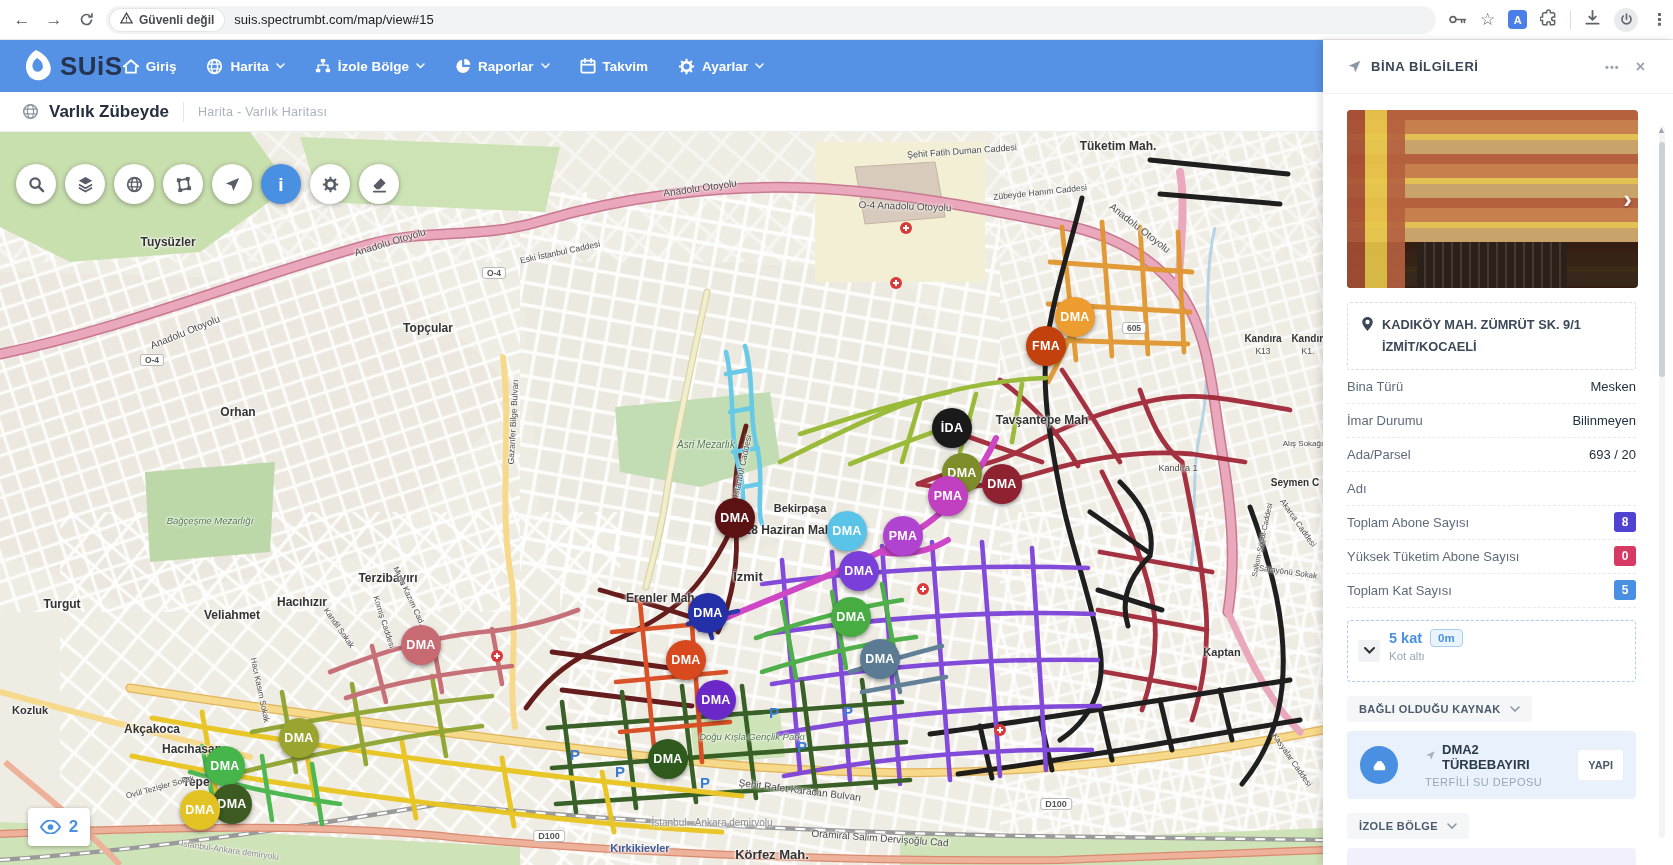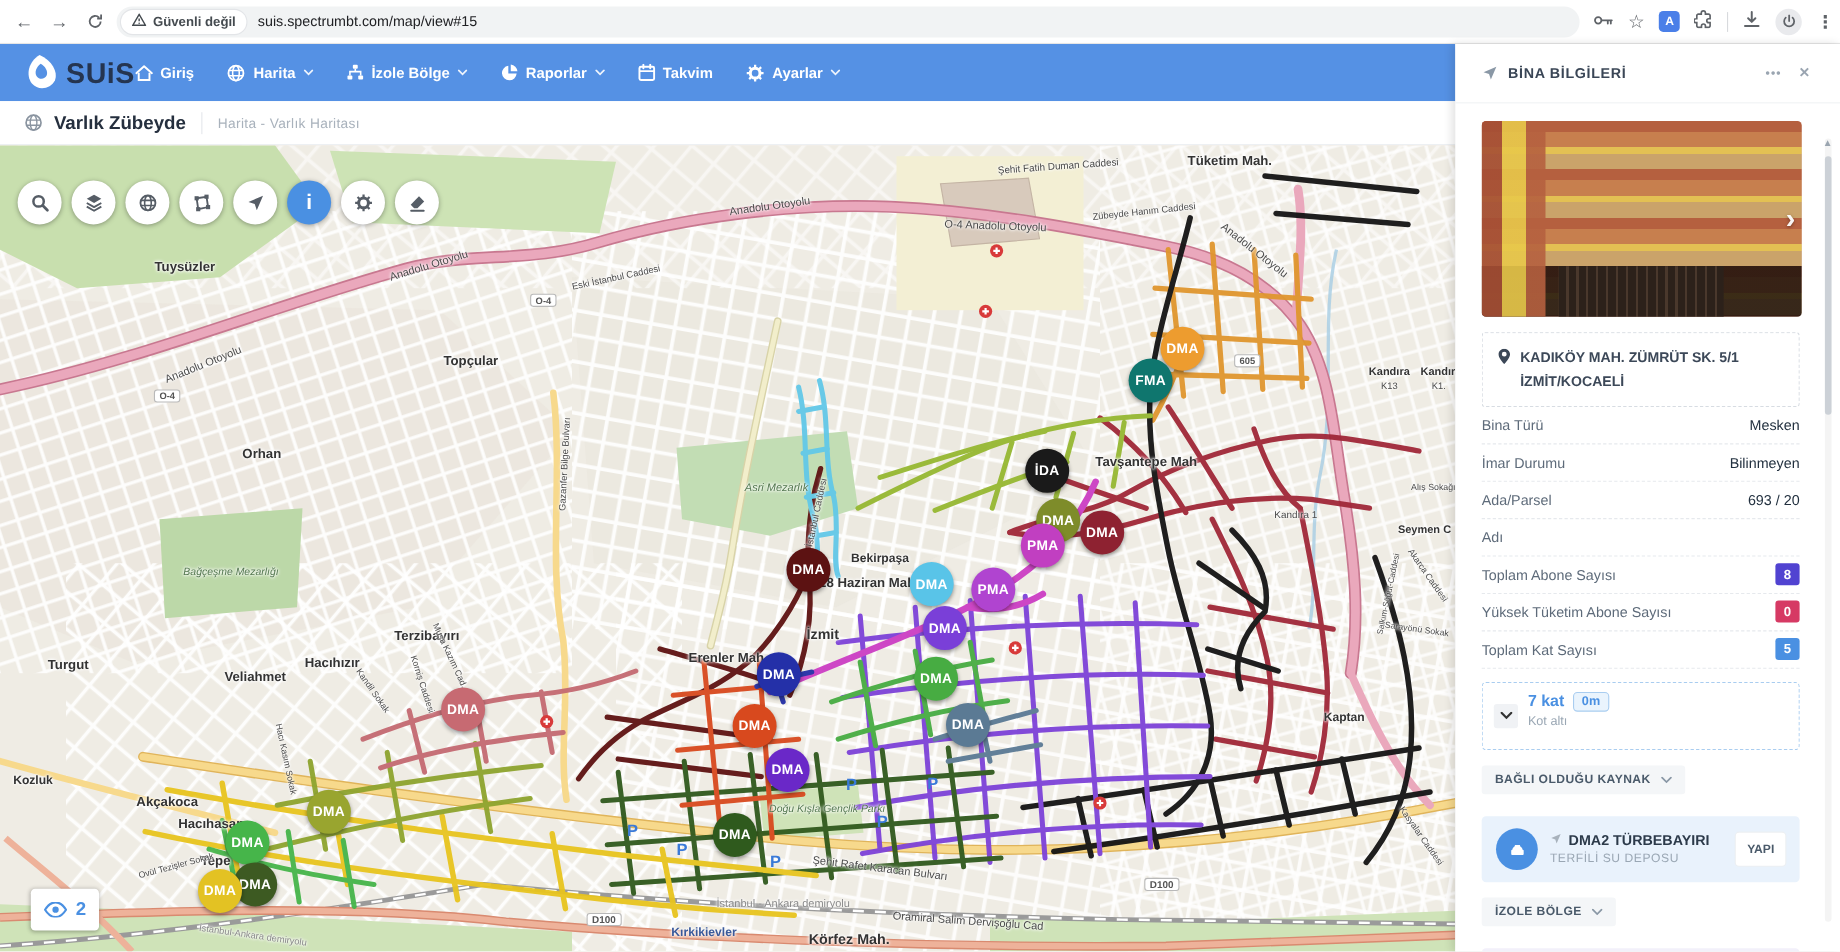--- a/index.html
+++ b/index.html
@@ -89,21 +89,21 @@
     align-items:center; justify-content:center; align-self:center; cursor:pointer; font-weight:bold; }
   .fmain { flex:1; }
   .fval { color:#4a90e2; font-weight:bold; font-size:14.5px; line-height:1.25; }
   .fcap { color:#9aa7b4; font-size:11.5px; margin-top:3px; }
   .fchip { border:1px solid #a9cdf0; background:#eaf4fd; color:#4a90e2; font-weight:bold; font-size:11.5px;
     border-radius:4px; padding:2px 7px; align-self:flex-start; cursor:pointer; }
   .fchip.tall { padding:10px 7px 18px; }
   .sect-pill { display:inline-flex; align-items:center; gap:9px; background:#f4f6f8; border-radius:3px;
     padding:7px 12px; font-size:11px; font-weight:bold; color:#4a5a6a; letter-spacing:.4px; margin-top:14px; cursor:pointer; }
   .sect-pill .chev { color:#8a98a6; display:flex; }
-  .src-card { margin-top:20px; border-radius:4px; padding:11px 13px; display:flex; align-items:center; gap:11px;justify-content:center; }
+  .src-card { margin-top:9px; border-radius:4px; padding:11px 13px; display:flex; align-items:center; gap:27px;justify-content:center; }
   .src-card.blue { background:#e9f2fc; }
   .src-card.purple { background:#f2f0fa; }
   .src-ico { width:38px; height:38px; border-radius:50%; flex:0 0 38px; display:flex; align-items:center; justify-content:center; color:#fff; }
   .src-main { flex:1; }
   .src-title { font-size:13px; font-weight:bold; color:#2c3a4a; display:flex; align-items:center; gap:6px; }
   .src-title .mini-arrow { color:#a8b2bc; }
   .src-sub { font-size:11px; color:#9aa7b4; letter-spacing:.5px; margin-top:4px; }
   .src-action { background:#fff; border-radius:3px; padding:9px 10px; font-size:11px; font-weight:bold;
     color:#4a5a6a; box-shadow:0 0 0 1px #eceff2; cursor:pointer; }
   .pscroll { position:absolute; right:8px; top:86px; width:6px; height:712px; background:#f4f4f4; border-radius:3px; }
@@ -508,21 +508,21 @@
       <span class="map-label" style="left: 712px; top: 690px; font-size: 10px; color: rgb(138, 138, 138);">İstanbul - Ankara demiryolu</span>
       <span class="map-label" style="left: 230px; top: 718px; font-size: 8.5px; transform: translate(-50%, -50%) rotate(8deg); color: rgb(138, 138, 138);">İstanbul-Ankara demiryolu</span>
       <span class="map-label" style="left: 880px; top: 706px; font-size: 10px; transform: translate(-50%, -50%) rotate(4deg);">Oramiral Salim Dervişoğlu Cad</span>
       <span class="map-label shield" style="left: 549px; top: 704px; font-size: 9px;">D100</span>
       <span class="map-label shield" style="left: 1056px; top: 672px; font-size: 9px;">D100</span>
       <span class="map-label town" style="left: 772px; top: 722px; font-size: 13px;">Körfez Mah.</span>
       <span class="map-label town" style="left: 640px; top: 716px; font-size: 11px; color: rgb(59, 90, 154);">Kırkikievler</span>
     </div>
   <div id="marker-layer">
       <div class="marker" style="left: 1075px; top: 185px; background: rgb(237, 156, 47);">DMA</div>
-      <div class="marker" style="left: 1046px; top: 214px; background: #0f766e;">FMA</div>
+      <div class="marker" style="left: 1046px; top: 214px; background: #c2410c;">FMA</div>
       <div class="marker" style="left: 952px; top: 296px; background: rgb(26, 26, 26);">İDA</div>
       <div class="marker" style="left: 962px; top: 341px; background: rgb(126, 140, 42);">DMA</div>
       <div class="marker" style="left: 1002px; top: 352px; background: rgb(142, 34, 49);">DMA</div>
       <div class="marker" style="left: 948px; top: 364px; background: rgb(193, 63, 193);">PMA</div>
       <div class="marker" style="left: 735px; top: 386px; background: rgb(92, 18, 18);">DMA</div>
       <div class="marker" style="left: 847px; top: 399px; background: rgb(89, 196, 232);">DMA</div>
       <div class="marker" style="left: 903px; top: 404px; background: rgb(176, 68, 208);">PMA</div>
       <div class="marker" style="left: 859px; top: 439px; background: rgb(122, 63, 216);">DMA</div>
       <div class="marker" style="left: 708px; top: 481px; background: rgb(36, 48, 168);">DMA</div>
       <div class="marker" style="left: 851px; top: 485px; background: rgb(71, 172, 66);">DMA</div>
@@ -629,21 +629,21 @@
   <div class="panel-inner">
     <div class="photo">
       <span class="photo-next">›</span>
     </div>
     <div class="addr-box">
       <span class="pin">
         <svg width="11" height="14" viewBox="0 0 12 16">
             <path d="M6 0C2.7 0 0 2.6 0 5.8 0 10 6 16 6 16s6-6 6-10.2C12 2.6 9.3 0 6 0Zm0 8.2a2.5 2.5 0 1 1 0-5 2.5 2.5 0 0 1 0 5Z" fill="currentColor"></path>
           </svg>
       </span>
-      <span>KADIKÖY MAH. ZÜMRÜT SK. 5/1 İZMİT/KOCAELİ</span>
+      <span>KADIKÖY MAH. ZÜMRÜT SK. 9/1 İZMİT/KOCAELİ</span>
     </div>
     <div id="panel-fields">
         <div class="frow">
           <span class="fl">Bina Türü</span>
           <span class="fv">Mesken</span>
         </div>
         <div class="frow">
           <span class="fl">İmar Durumu</span>
           <span class="fv">Bilinmeyen</span>
         </div>
@@ -670,21 +670,21 @@
       </div>
     <div class="floors">
       <div class="floor-box">
         <span class="fchev">
           <svg width="11" height="7" viewBox="0 0 11 7">
               <path d="M1 1l4.5 4.5L10 1" fill="none" stroke="currentColor" stroke-width="2" stroke-linecap="round"></path>
             </svg>
         </span>
         <div class="fmain">
           <div style="display:flex;align-items:center;gap:8px;">
-            <span class="fval">7 kat</span>
+            <span class="fval">5 kat</span>
             <span class="fchip">0m</span>
           </div>
           <div class="fcap">Kot altı</div>
         </div>
       </div>
     </div>
     <div class="sect-pill">
       <span>BAĞLI OLDUĞU KAYNAK</span>
       <span class="chev">
           <svg width="10" height="6" viewBox="0 0 10 6">

